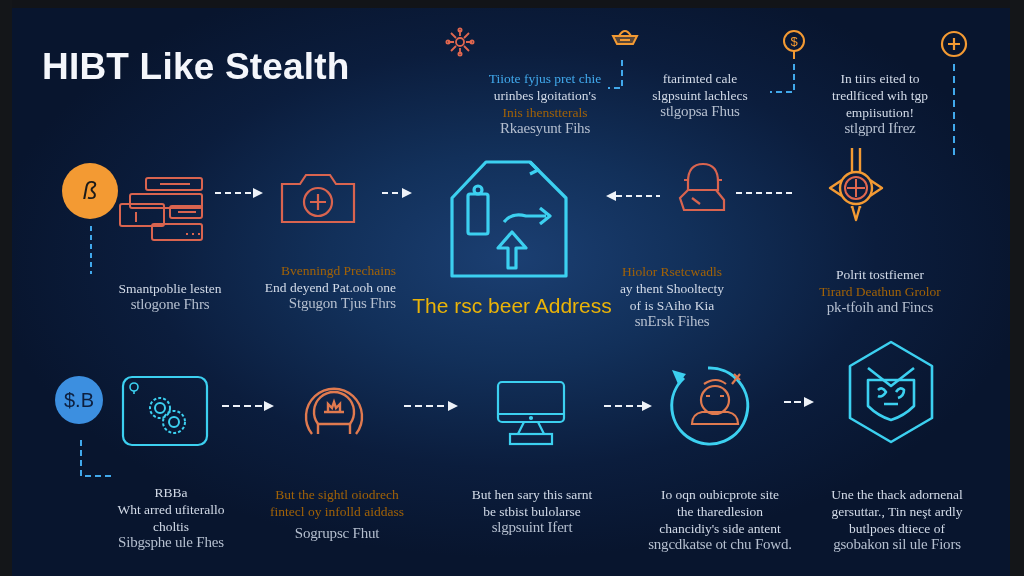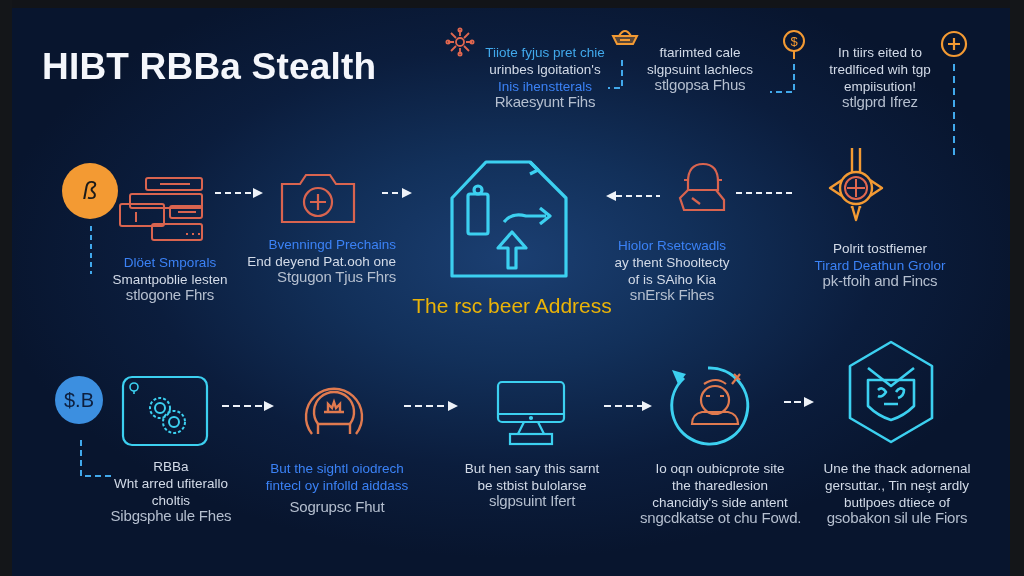--- a/index.html
+++ b/index.html
@@ -3,37 +3,37 @@
 <meta charset="utf-8">
 <style>
   html,body{margin:0;padding:0;}
   body{width:1024px;height:576px;overflow:hidden;background:#121418;font-family:"DejaVu Sans",sans-serif;}
   .canvas{position:absolute;left:12px;top:8px;width:998px;height:568px;
     background:radial-gradient(ellipse 520px 300px at 500px 250px,#1b3f72 0%,#12305a 35%,#0b1d3d 70%,#08152e 100%);overflow:hidden;}
   .edge-l{position:absolute;left:0;top:0;width:12px;height:576px;background:#141619;}
   .edge-r{position:absolute;left:1010px;top:0;width:14px;height:576px;background:#141619;}
   .abs{position:absolute;}
   .title{left:42px;top:46px;font-family:"Liberation Sans",sans-serif;font-size:37px;font-weight:bold;color:#f4f6fb;letter-spacing:0.2px;white-space:nowrap;}
-  .txt{position:absolute;text-align:center;font-family:Liberation Sans, sans-serif;line-height:17px;font-size:13.5px;color:#d3dbe8;white-space:nowrap;}
-  .red{color:#3b82f6;}
+  .txt{position:absolute;text-align:center;font-family:Liberation Serif, serif;line-height:17px;font-size:13.5px;color:#d3dbe8;white-space:nowrap;margin-top:26px;}
+  .red{color:#a16207;}
   .blue{color:#41a9ec;}
   .small{font-size:15px;color:#b5bfcf;line-height:14px;letter-spacing:-0.2px;}
   .center-label{left:392px;top:294px;width:240px;text-align:center;font-family:"Liberation Sans",sans-serif;font-size:21px;color:#eab308;white-space:nowrap;}
   .circle{position:absolute;border-radius:50%;display:flex;align-items:center;justify-content:center;font-family:"Liberation Sans",sans-serif;}
   svg{position:absolute;overflow:visible;}
 </style>
 </head>
 <body>
 
 <div class="edge-l"></div>
 <div class="edge-r"></div>
 
 <div class="canvas"></div>
 
-<div class="abs title">HIBT RBBa Stealth</div>
+<div class="abs title">HIBT Like Stealth</div>
 
 <svg style="left:446px;top:28px;width:28px;height:28px" viewBox="0 0 28 28">
   <g fill="none" stroke="#e0674f" stroke-width="1.8">
     <circle cx="14" cy="14" r="4"></circle>
     <path d="M14 2v6M14 20v6M2 14h6M20 14h6M5 5l5 5M23 5l-5 5M5 23l5-5M23 23l-5-5"></path>
     <circle cx="14" cy="2" r="1.6"></circle>
       <circle cx="14" cy="26" r="1.6"></circle>
       <circle cx="2" cy="14" r="1.6"></circle>
       <circle cx="26" cy="14" r="1.6"></circle>
   </g>
@@ -99,21 +99,20 @@
     <path d="M42 8h30"></path>
     <rect x="12" y="18" width="72" height="14" rx="2"></rect>
     <rect x="2" y="28" width="44" height="22" rx="2"></rect>
     <rect x="52" y="30" width="32" height="12" rx="2"></rect>
     <rect x="34" y="48" width="50" height="16" rx="2"></rect>
     <path d="M68 58h2M74 58h2M80 58h2"></path>
     <path d="M18 36v10M60 36h18"></path>
   </g>
 </svg>
 <div class="txt" style="left:100px;top:254px;width:140px;">
-  <div class="red">Dlöet Smporals</div>
   <div>Smantpoblie lesten</div>
   <div class="small">stlogone Fhrs</div>
 </div>
 
 <svg style="left:215px;top:187px;width:50px;height:12px" viewBox="0 0 50 12">
   <path d="M0 6h40" stroke="#eef2f8" stroke-width="2" stroke-dasharray="6 4"></path>
   <path d="M38 1l10 5-10 5z" fill="#eef2f8"></path>
 </svg>
 
 <svg style="left:278px;top:172px;width:80px;height:54px" viewBox="0 0 80 54">

